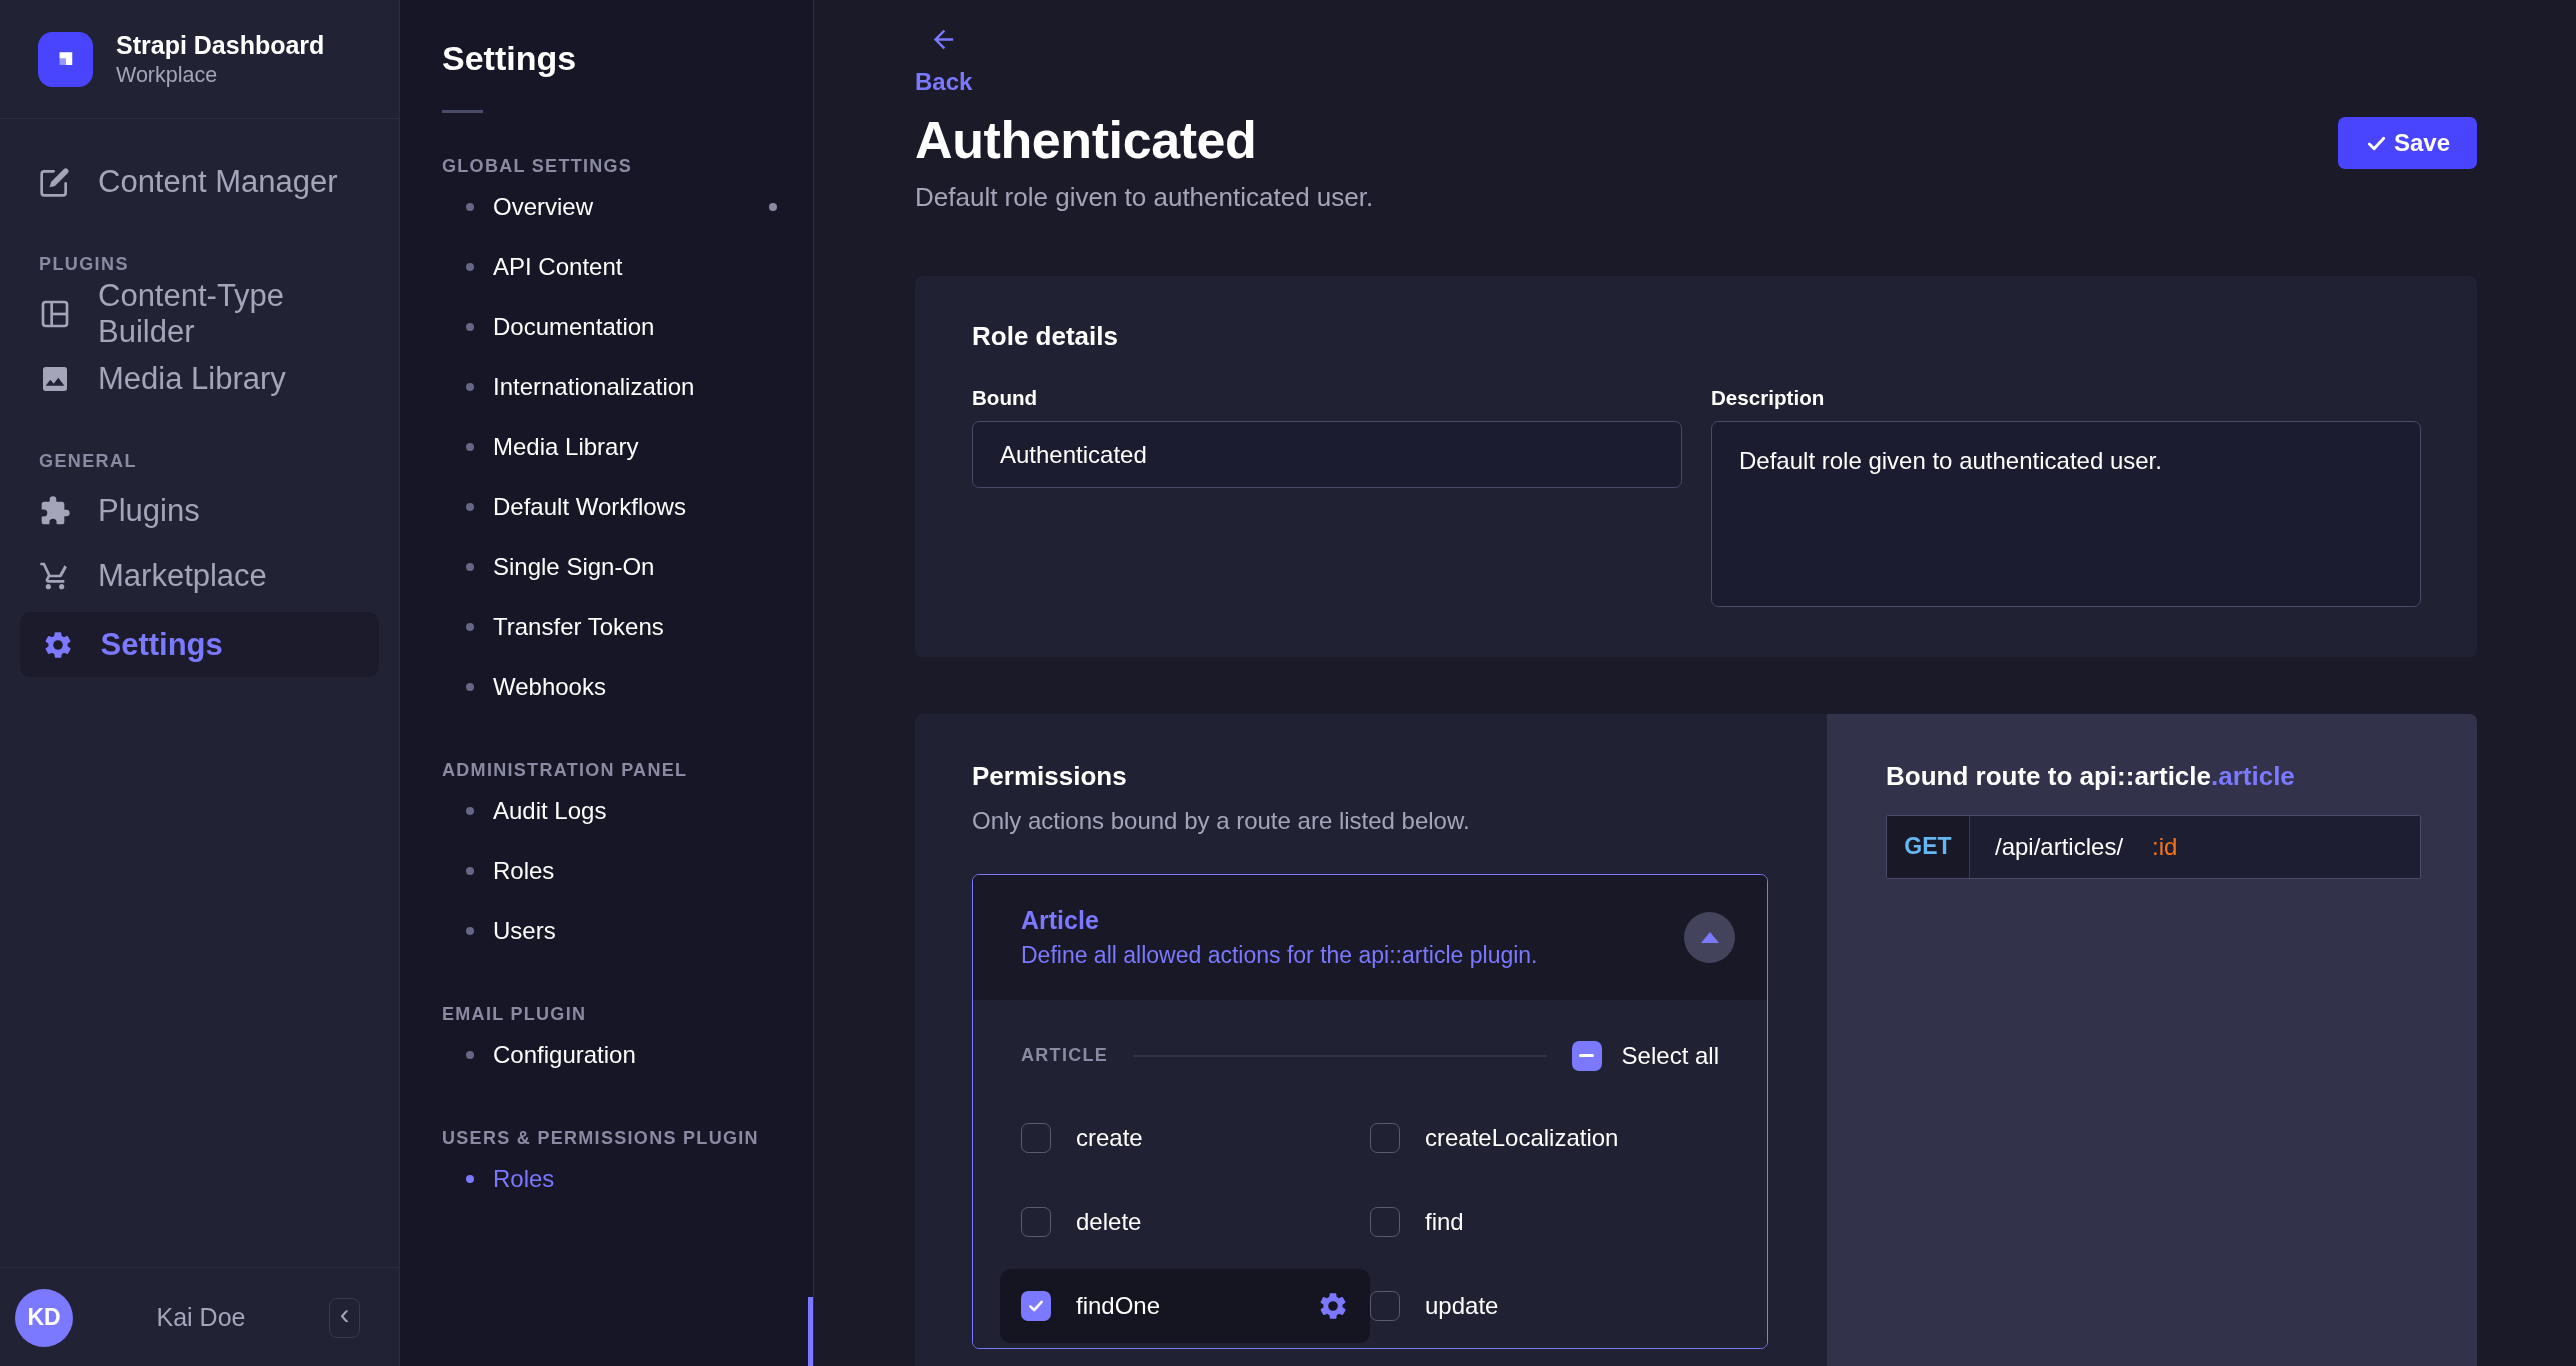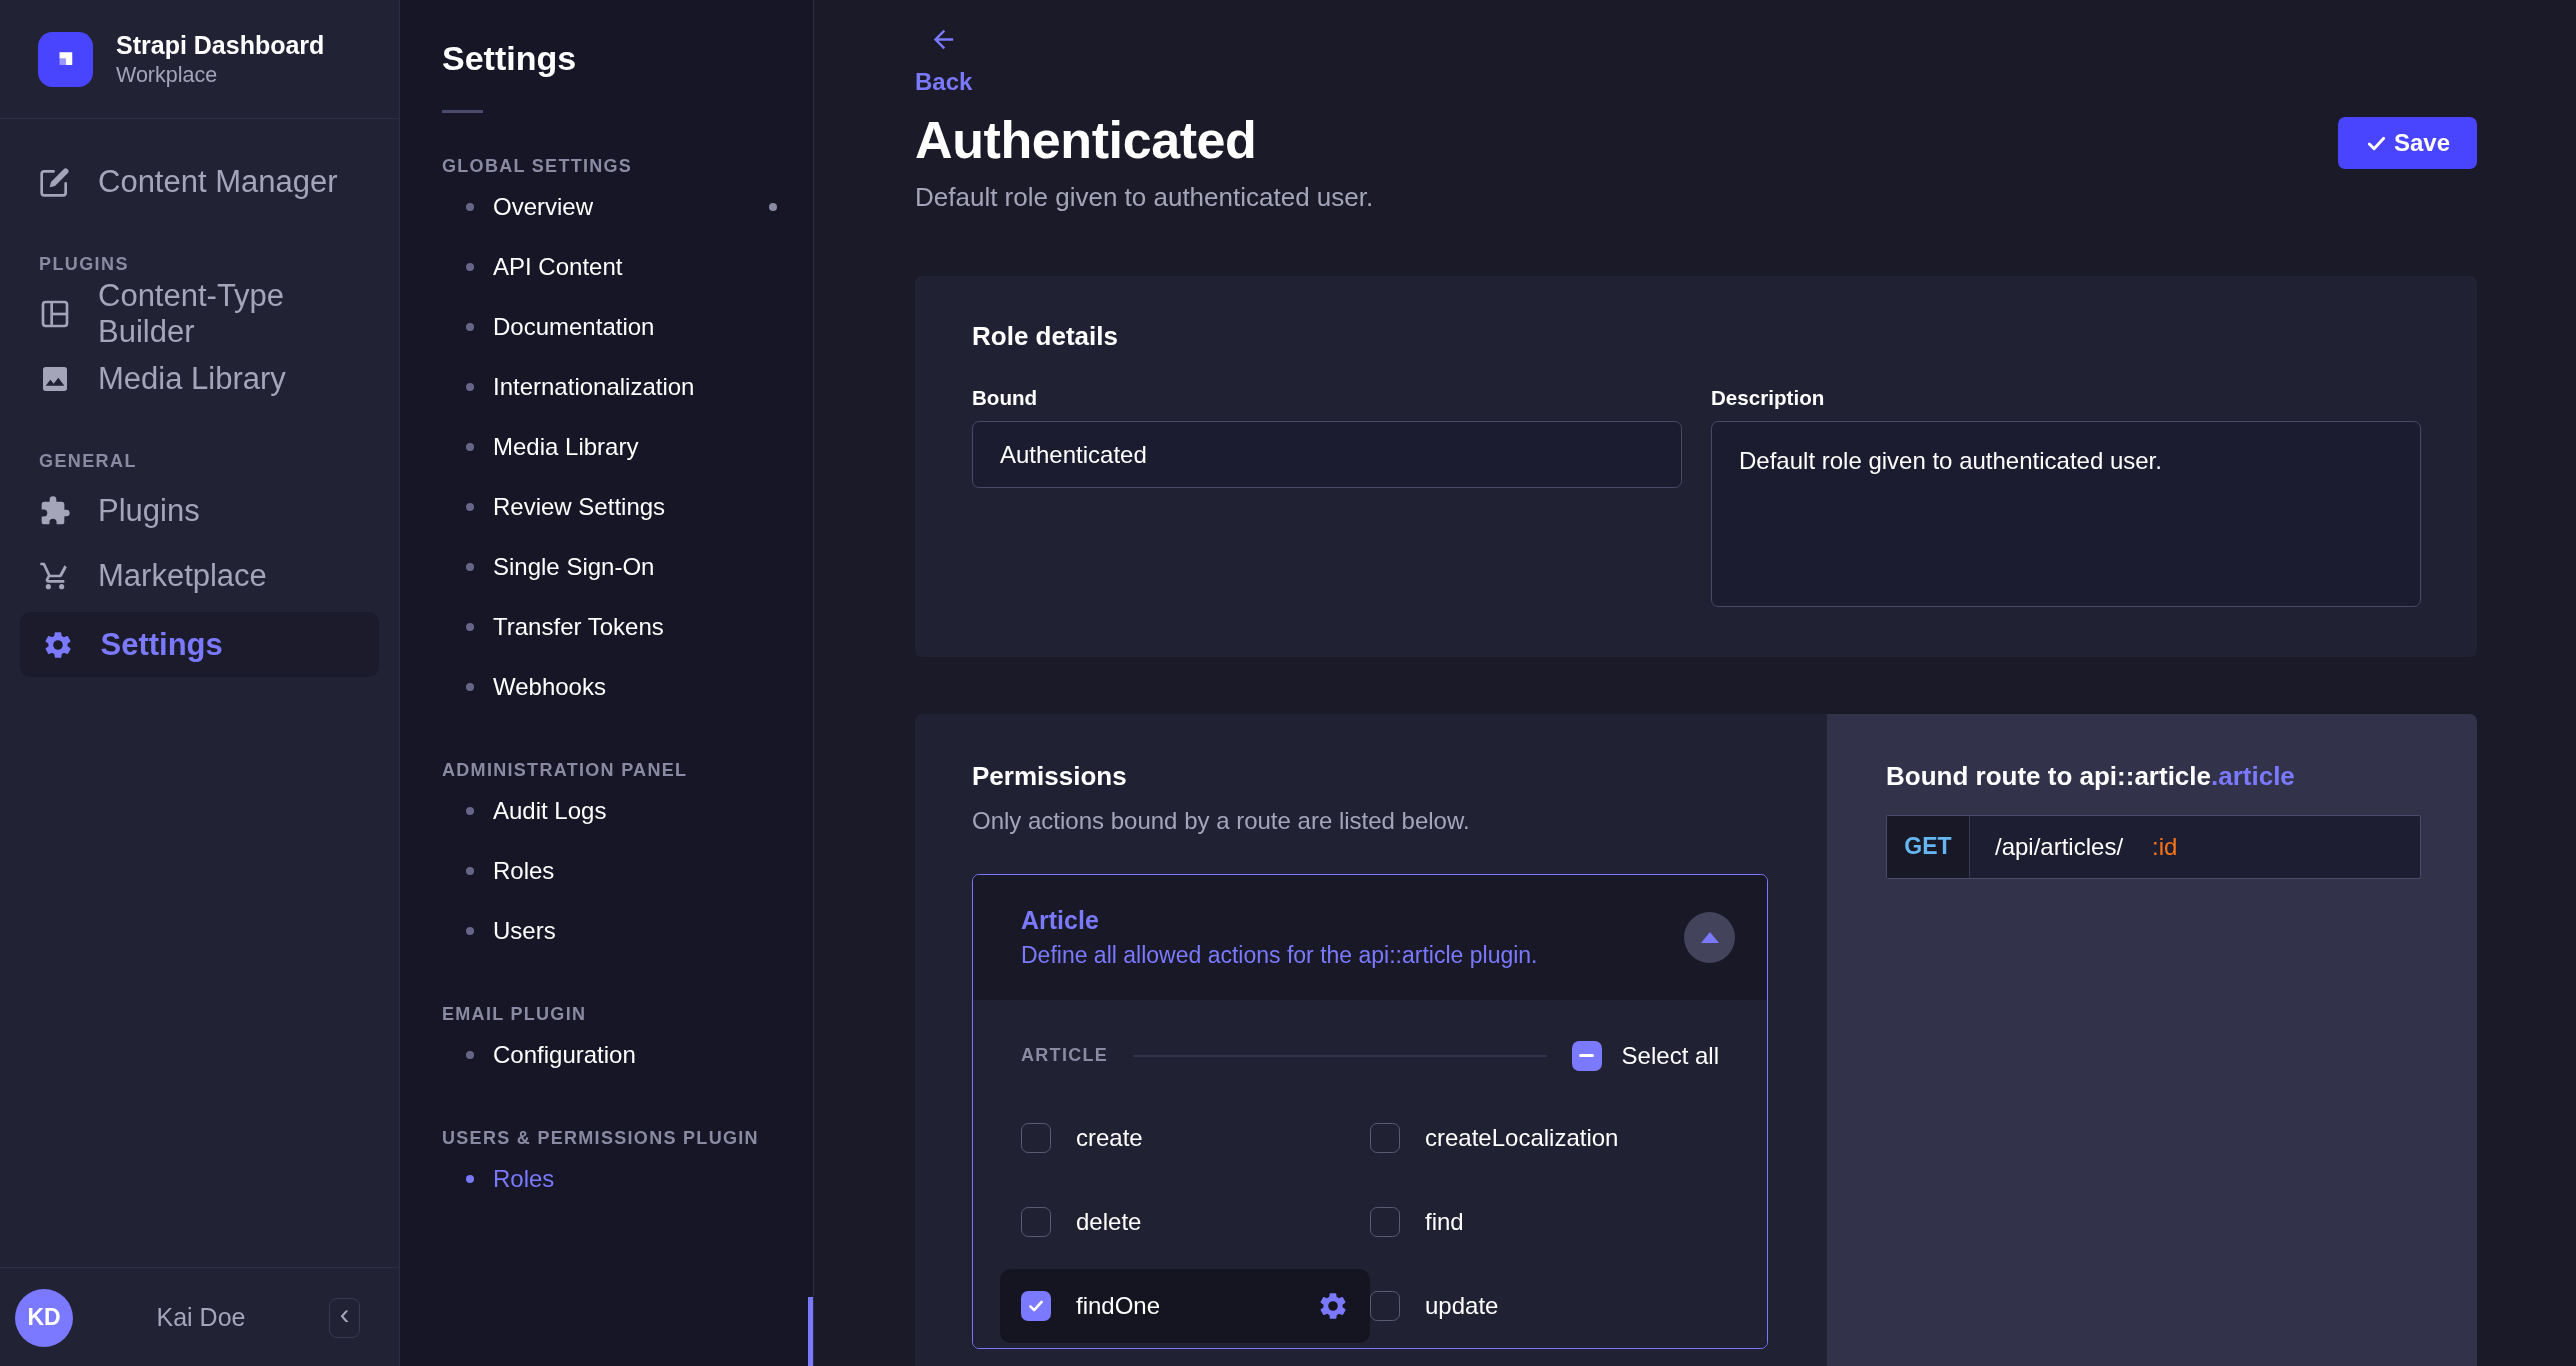--- a/index.html
+++ b/index.html
@@ -184,21 +184,21 @@
     <div class="sn-item">
       <span class="bullet"></span>
       <span>Internationalization</span>
     </div>
     <div class="sn-item">
       <span class="bullet"></span>
       <span>Media Library</span>
     </div>
     <div class="sn-item">
       <span class="bullet"></span>
-      <span>Review Settings</span>
+      <span>Default Workflows</span>
     </div>
     <div class="sn-item">
       <span class="bullet"></span>
       <span>Single Sign-On</span>
     </div>
     <div class="sn-item">
       <span class="bullet"></span>
       <span>Transfer Tokens</span>
     </div>
     <div class="sn-item">

